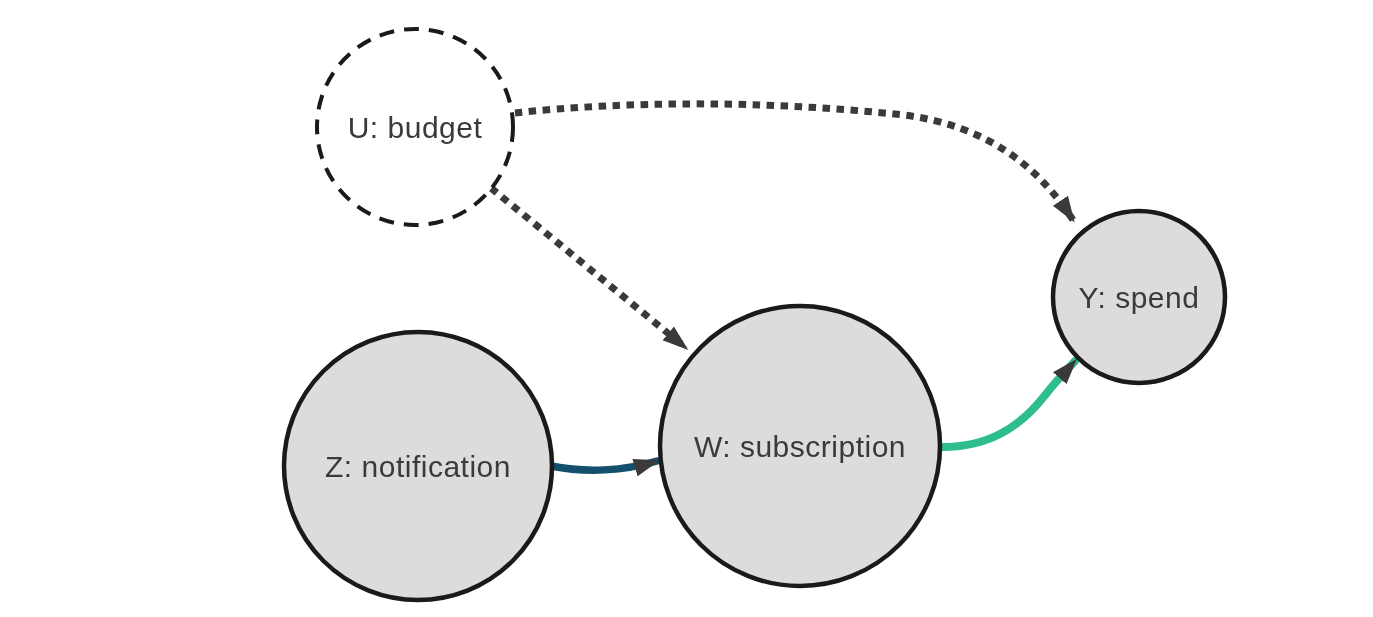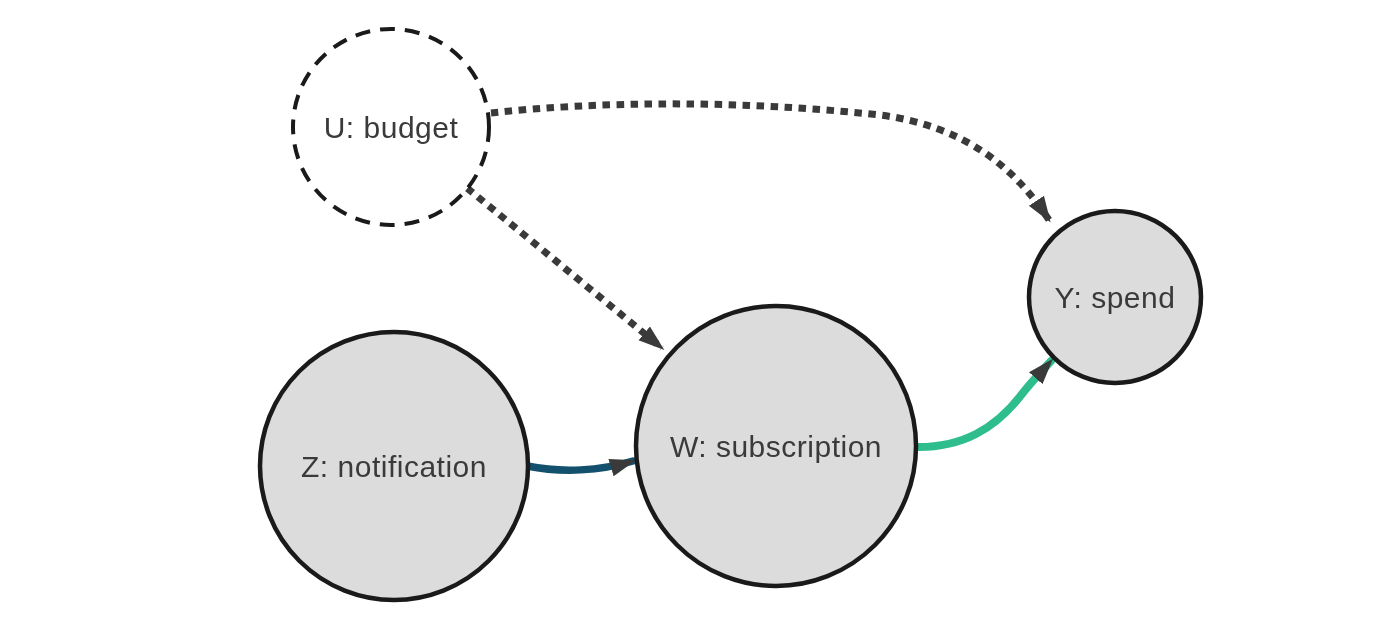--- a/index.html
+++ b/index.html
@@ -9,20 +9,21 @@
     width: 1373px;
     height: 617px;
     overflow: hidden;
     font-family: "Liberation Sans", "DejaVu Sans", sans-serif;
   }
   .stage {
     position: relative;
     width: 1253px;
     height: 617px;
     background: #ffffff;
+    margin-left: 24px;
   }
   svg {
     display: block;
     width: 1373px;
     height: 617px;
   }
   text.node-label {
     font-family: "Liberation Sans", "DejaVu Sans", sans-serif;
     font-weight: 400;
     letter-spacing: 0.5px;

